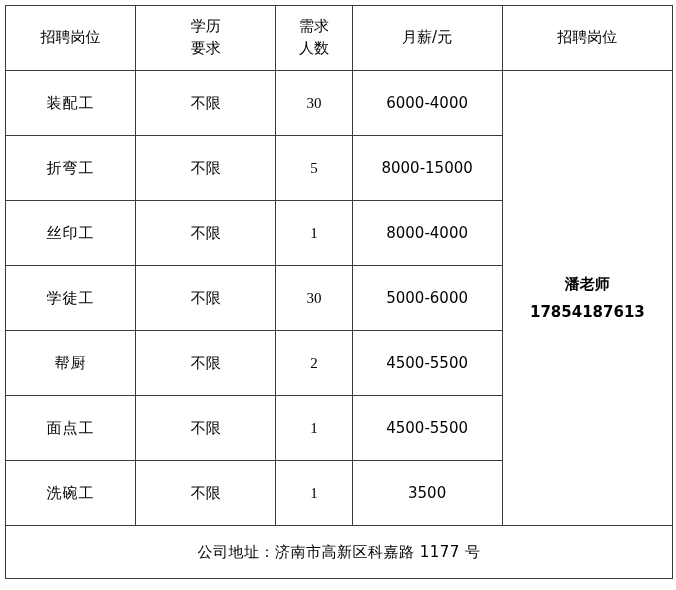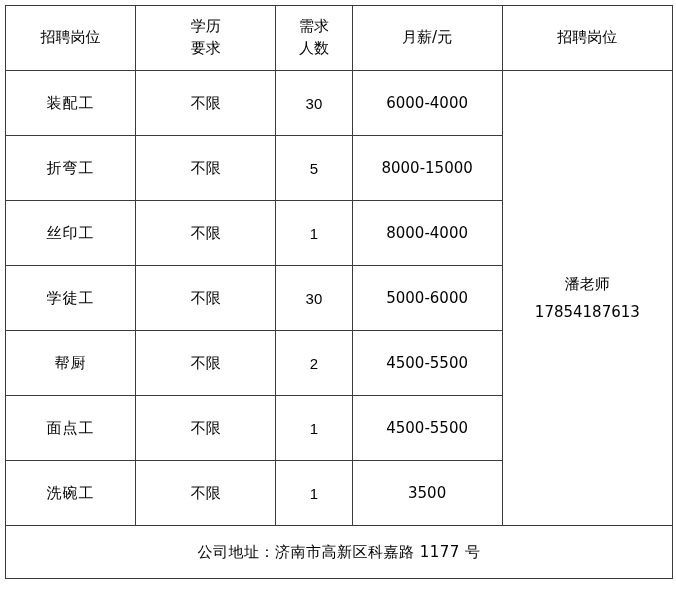--- a/index.html
+++ b/index.html
@@ -50,32 +50,33 @@
   thead td .two-line span {
     display: block;
   }
   tbody td {
     height: 64px;
   }
   td.pos-cell {
     letter-spacing: 1px;
   }
   td.num-cell {
-    font-family: Liberation Sans, sans-serif;
+    font-family: Liberation Serif, serif;
     font-size: 15px;
   }
   td.pay-cell {
     font-size: 15px;
   }
   td.contact-cell {
     font-size: 15px;
     line-height: 1.9;
   }
   td.contact-cell span {
     display: block;
+    font-weight: bold;
   }
   .footer-row td {
     height: 52px;
     text-align: left;
     padding-left: 14px;
     font-size: 15px;
     letter-spacing: 0.5px;
   }
 </style>
 </head>

